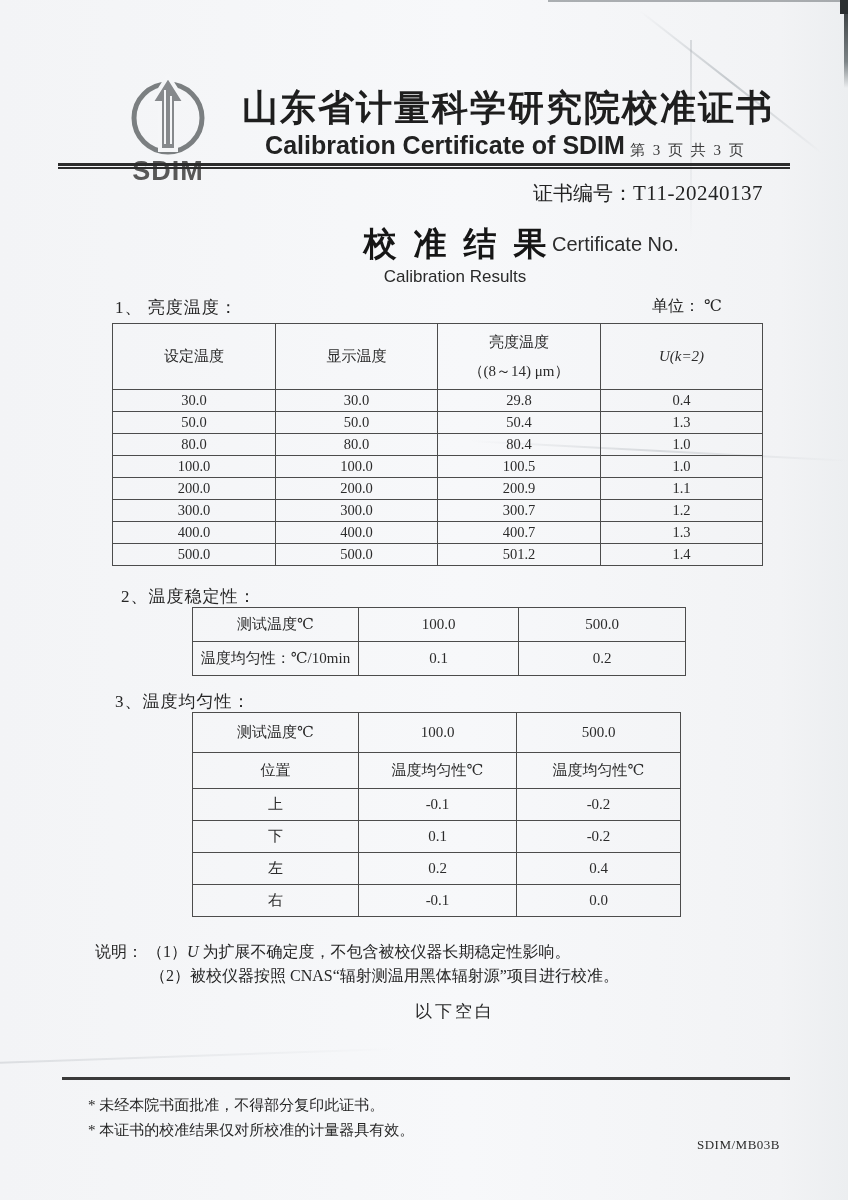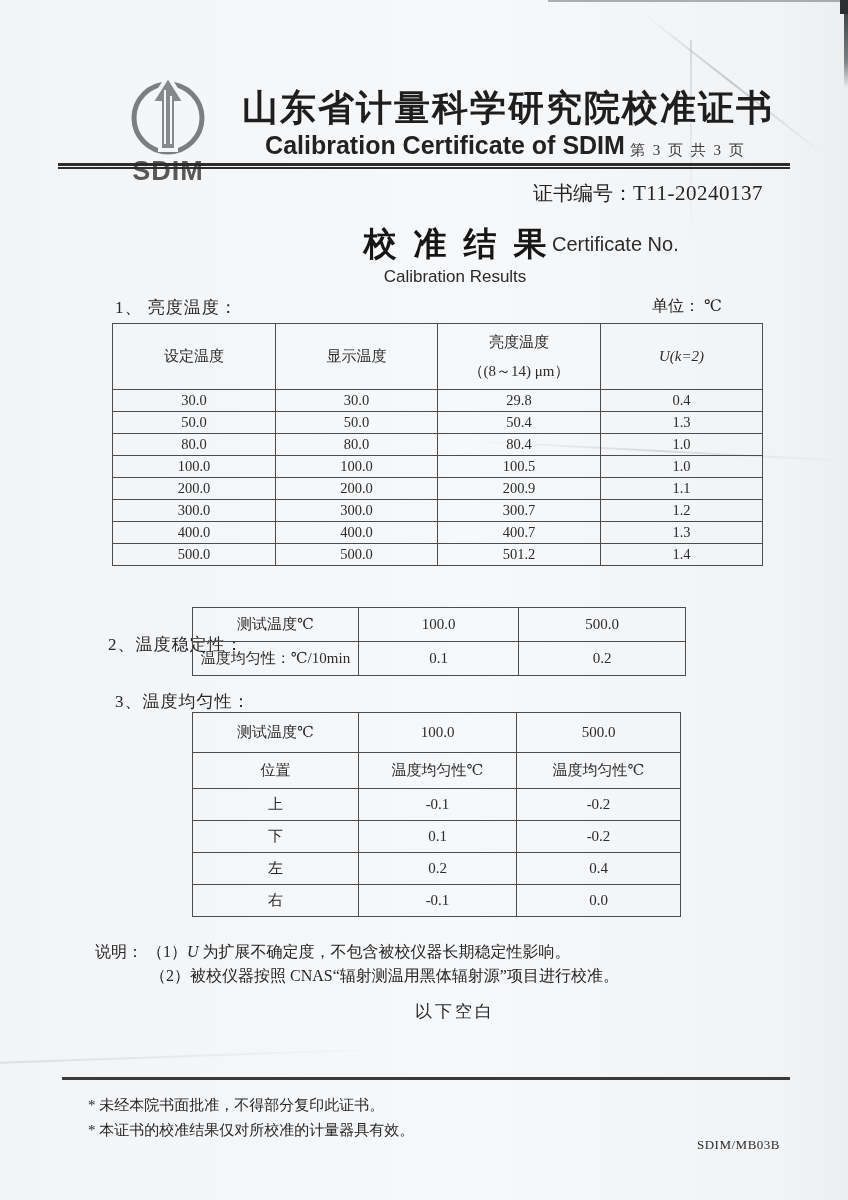--- a/index.html
+++ b/index.html
@@ -188,21 +188,21 @@
         </tr>
     <tr>
           <td>500.0</td>
           <td>500.0</td>
           <td>501.2</td>
           <td>1.4</td>
         </tr>
   </tbody>
     </table>
 
-  <div class="abs sec-label" style="left:108px; top:585px;margin-top:48px;">2、温度稳定性：</div>
+  <div class="abs sec-label" style="left:121px; top:585px;">2、温度稳定性：</div>
   <table class="abs t2">
     <colgroup>
         <col style="width:166px">
         <col style="width:160px">
         <col style="width:167px">
       </colgroup>
     <tbody>
         <tr>
           <td>测试温度℃</td>
           <td>100.0</td>

